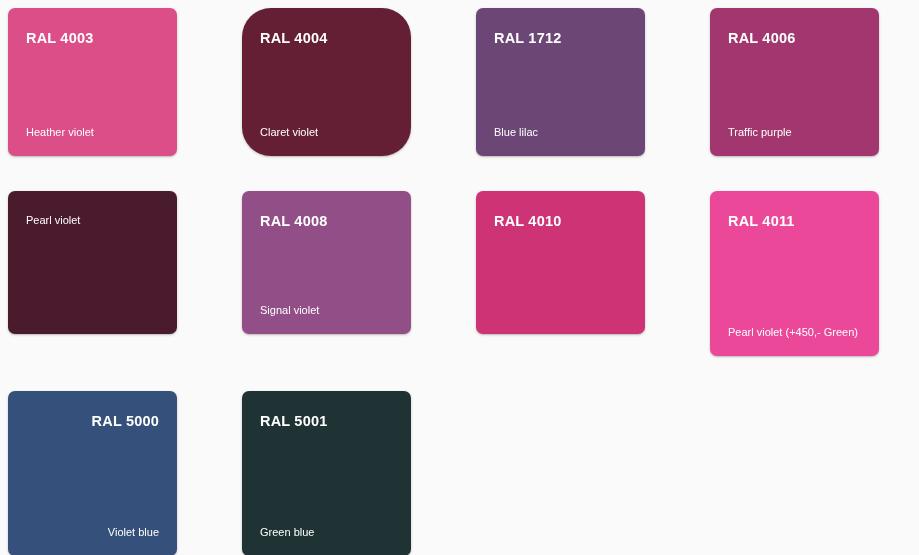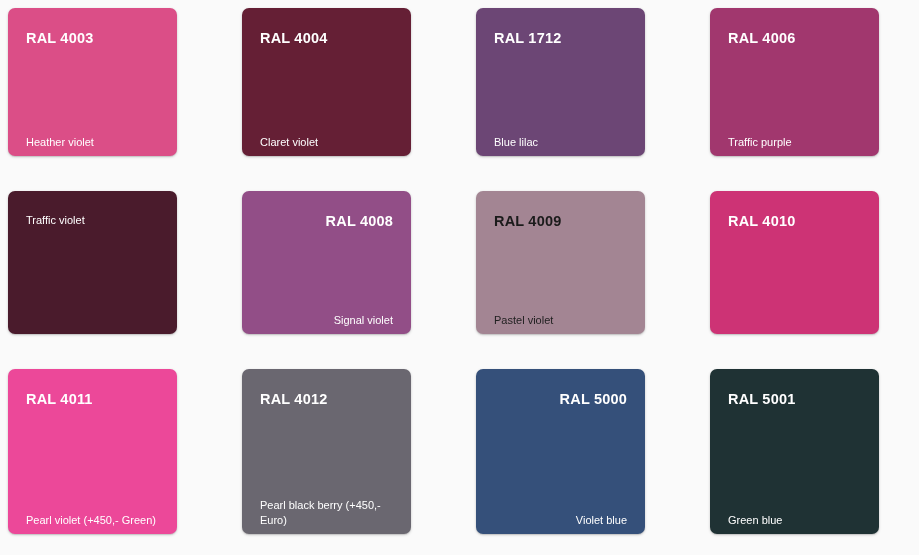--- a/index.html
+++ b/index.html
@@ -27,21 +27,21 @@
     align-content: start;
     justify-content: start;
   }
 
   .swatch-card {
     position: relative;
     box-sizing: border-box;
     width: 169px;
     height: 148px;
     border-radius: 7px;
-    padding: 22px 18px 6px 18px;
+    padding: 22px 18px 16px 18px;
     display: flex;
     flex-direction: column;
     justify-content: space-between;
     box-shadow: 0 1px 3px rgba(0,0,0,0.18), 0 1px 1px rgba(0,0,0,0.10);
     overflow: hidden;
   }
 
   
   .swatch-card.row-1 { height: 148px; }
   .swatch-card.row-2 { height: 143px; }
@@ -69,53 +69,45 @@
   .text-dark .swatch-name { color: #1f1f1f; }
 </style>
 </head>
 <body>
 
 <main id="swatch-grid" style="background: rgb(250, 250, 250);">
     <div class="swatch-card row-1 text-light" style="background: rgb(219, 78, 135);">
       <div class="swatch-code">RAL 4003</div>
       <div class="swatch-name">Heather violet</div>
     </div>
-    <div class="swatch-card row-1 text-light" style="background: rgb(101, 31, 53);">
+    <div class="swatch-card row-1 text-light" style="background: rgb(101, 31, 53); border-radius: 29px;">
       <div class="swatch-code">RAL 4004</div>
       <div class="swatch-name">Claret violet</div>
     </div>
     <div class="swatch-card row-1 text-light" style="background: rgb(108, 70, 117);">
       <div class="swatch-code">RAL 1712</div>
       <div class="swatch-name">Blue lilac</div>
     </div>
     <div class="swatch-card row-1 text-light" style="background: rgb(161, 55, 110);">
       <div class="swatch-code">RAL 4006</div>
       <div class="swatch-name">Traffic purple</div>
     </div>
     <div class="swatch-card row-2 text-light" style="background: rgb(74, 27, 44);">
-      <div class="swatch-name">Traffic violet</div>
+      <div class="swatch-name">Pearl violet</div>
     </div>
-    <div class="swatch-card row-2 text-light" style="background: rgb(146, 78, 135); align-items: flex-end;">
+    <div class="swatch-card row-2 text-light" style="background: rgb(146, 78, 135);">
       <div class="swatch-code">RAL 4008</div>
       <div class="swatch-name">Signal violet</div>
-    </div>
-    <div class="swatch-card row-2 text-dark" style="background: rgb(163, 133, 147);">
-      <div class="swatch-code">RAL 4009</div>
-      <div class="swatch-name">Pastel violet</div>
     </div>
     <div class="swatch-card row-2 text-light" style="background: rgb(205, 51, 117);">
       <div class="swatch-code">RAL 4010</div>
     </div>
     <div class="swatch-card row-3 text-light" style="background: #ec4899;">
       <div class="swatch-code">RAL 4011</div>
       <div class="swatch-name">Pearl violet (+450,- Green)</div>
-    </div>
-    <div class="swatch-card row-3 text-light" style="background: rgb(106, 103, 112);">
-      <div class="swatch-code">RAL 4012</div>
-      <div class="swatch-name">Pearl black berry (+450,- Euro)</div>
     </div>
     <div class="swatch-card row-3 text-light" style="background: rgb(53, 80, 122); align-items: flex-end;">
       <div class="swatch-code">RAL 5000</div>
       <div class="swatch-name">Violet blue</div>
     </div>
     <div class="swatch-card row-3 text-light" style="background: rgb(31, 50, 52);">
       <div class="swatch-code">RAL 5001</div>
       <div class="swatch-name">Green blue</div>
     </div>
   </main>

